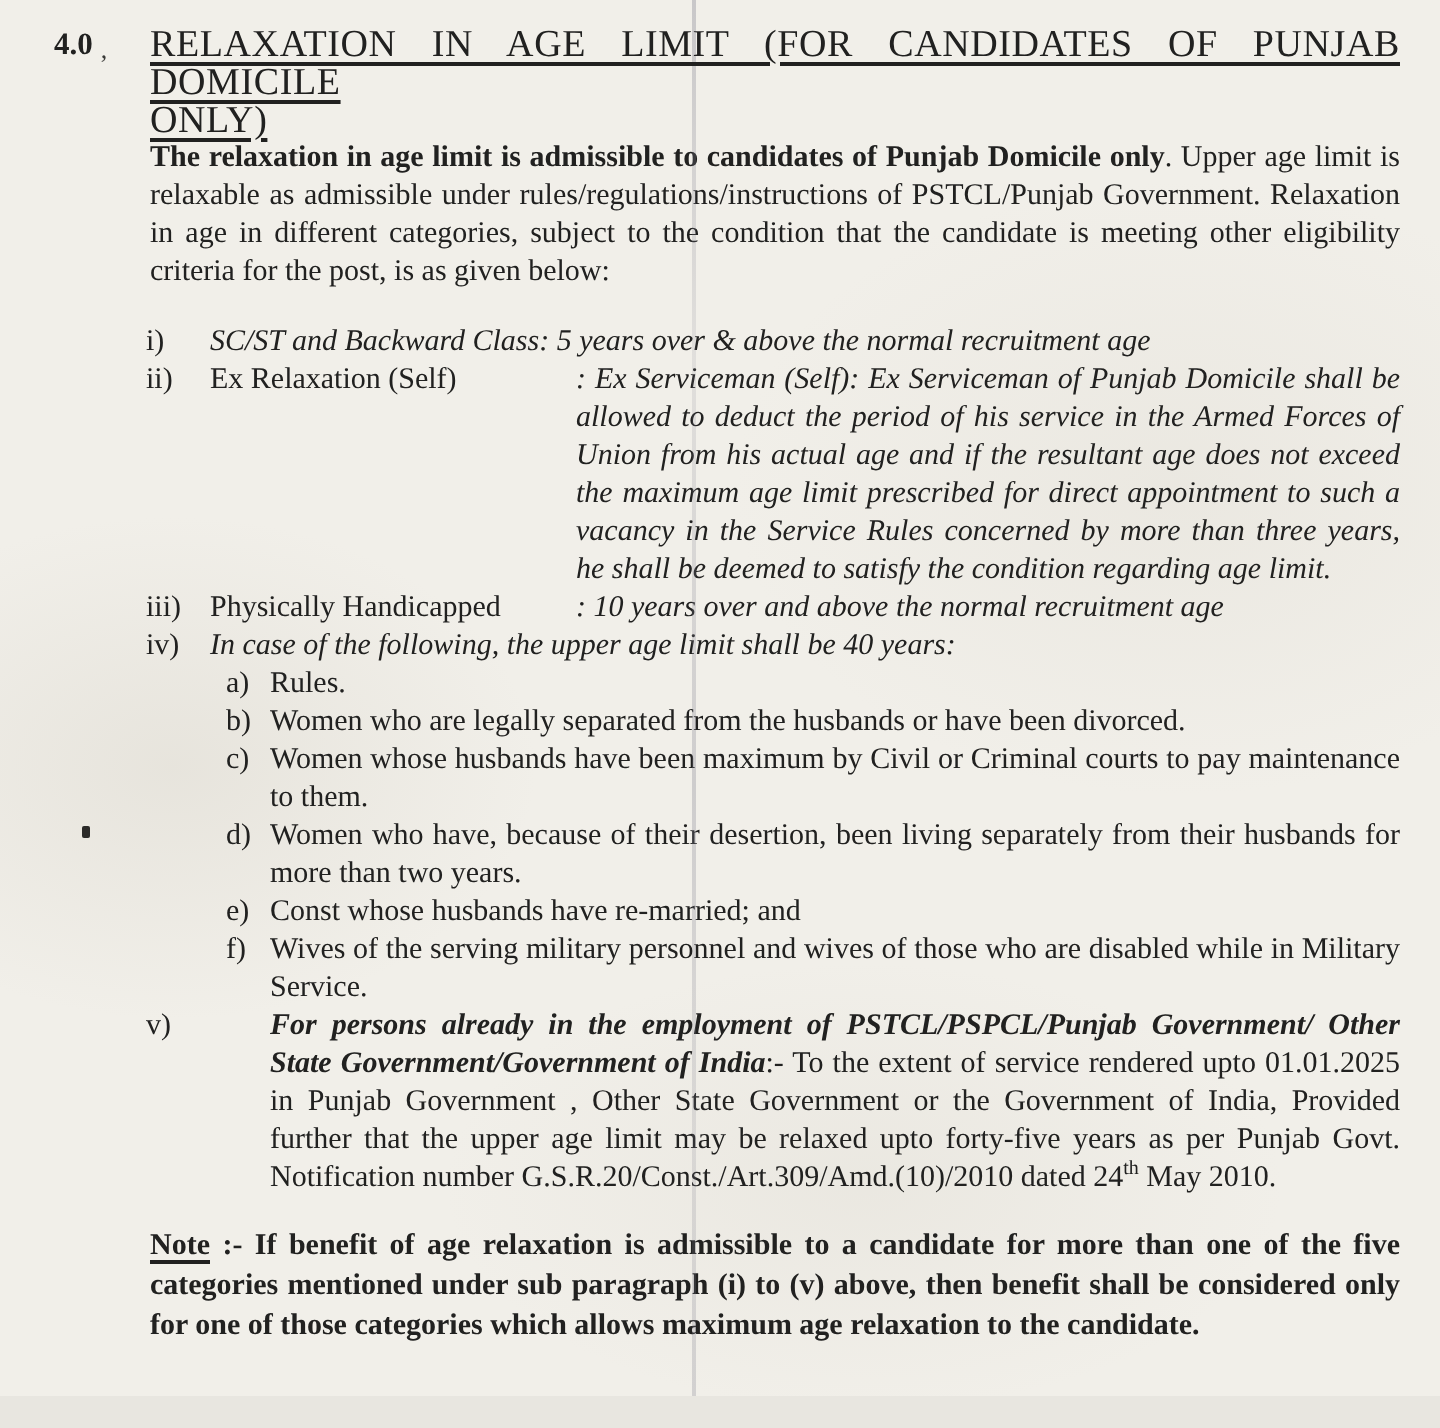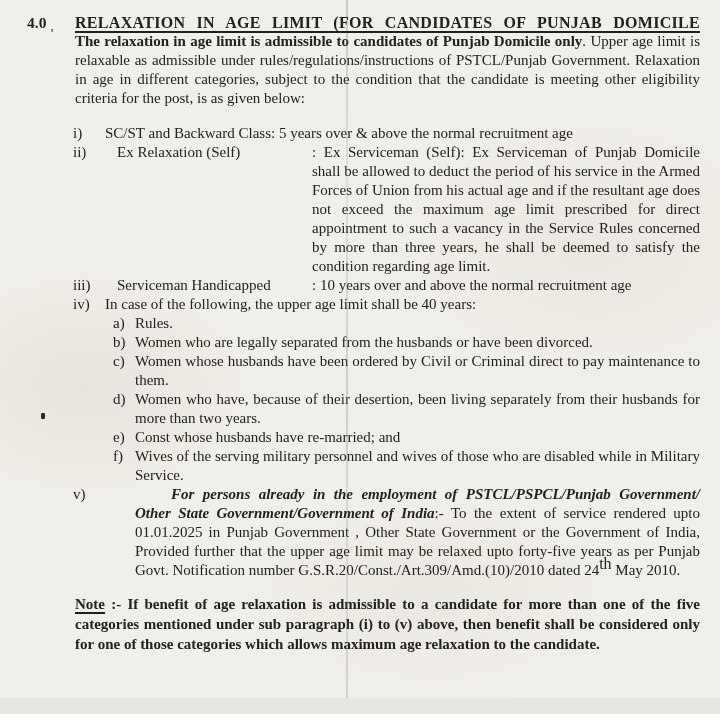--- a/index.html
+++ b/index.html
@@ -51,46 +51,46 @@
     white-space: nowrap;
   }
   .comma-mark {
     font-weight: normal;
     font-size: 13px;
     color: #3a3a38;
     padding-left: 4px;
     vertical-align: -2px;
   }
   .heading {
-    font-weight: bold;
-    font-size: 16px;
+    font-weight: normal;
+    font-size: 19px;
     letter-spacing: 0.3px;
   }
   .hl1, .hl2 {
     display: block;
     text-decoration: underline;
     text-decoration-thickness: 1.5px;
     text-underline-offset: 3px;
   }
   .hl1 { text-align: justify; text-align-last: justify; }
   .intro { margin: 0; text-align: justify; }
   .intro .lead { font-weight: bold; }
   .list { margin-left: -2px; margin-top: 16px; }
   .li { display: grid; grid-template-columns: 32px 1fr; }
-  .li.cols { grid-template-columns: 32px 183px 1fr; gap: 12px; }
+  .li.cols { grid-template-columns: 32px 183px 1fr; }
   .li .lbl { white-space: nowrap; }
-  .li .txt, .li .desc { text-align: justify; }
+  .li .txt, .li .desc { text-align: justify; font-style: italic; }
   .li .desc.single { text-align: left; }
   .sublist { margin-left: 40px; }
   .sli { display: grid; grid-template-columns: 22px 1fr; }
   .sli .stxt { text-align: justify; }
   .li.v-row { grid-template-columns: 62px 1fr; }
   .vtxt { text-align: justify; }
-  .bi { font-weight: bold; font-style: italic; margin-left: 36px; }
-  sup { font-size: 16px; line-height: 0; }
+  .bi { font-weight: bold; font-style: italic; }
+  sup { font-size: 10px; line-height: 0; }
   .note {
     margin: 14px 0 0 0;
     font-weight: bold;
     line-height: 20px;
     text-align: justify;
   }
   .note-label {
     text-decoration: underline;
     text-decoration-thickness: 1.5px;
     text-underline-offset: 3px;
@@ -104,61 +104,62 @@
 
   <div class="fold-line"></div>
   <div class="stray-dot"></div>
 
   <div class="head-row">
     <div class="sec-num">
       <span>4.0</span><span class="comma-mark">,</span>
     </div>
     <div class="heading">
       <span class="hl1">RELAXATION IN AGE LIMIT (FOR CANDIDATES OF PUNJAB DOMICILE</span>
+      <span class="hl2">ONLY)</span>
     </div>
   </div>
 
   <p class="intro"><span class="lead">The relaxation in age limit is admissible to candidates of Punjab Domicile only</span><span>. Upper age limit is relaxable as admissible under rules/regulations/instructions of PSTCL/Punjab Government. Relaxation in age in different categories, subject to the condition that the candidate is meeting other eligibility criteria for the post, is as given below:</span></p>
 
   <div class="list">
 
     <div class="li">
       <span class="lbl">i)</span>
       <span class="txt">SC/ST and Backward Class: 5 years over &amp; above the normal recruitment age</span>
     </div>
 
     <div class="li cols">
       <span class="lbl">ii)</span>
       <span class="term">Ex Relaxation (Self)</span>
       <span class="desc">: Ex Serviceman (Self): Ex Serviceman of Punjab Domicile shall be allowed to deduct the period of his service in the Armed Forces of Union from his actual age and if the resultant age does not exceed the maximum age limit prescribed for direct appointment to such a vacancy in the Service Rules concerned by more than three years, he shall be deemed to satisfy the condition regarding age limit.</span>
     </div>
 
     <div class="li cols">
       <span class="lbl">iii)</span>
-      <span class="term">Serviceman Handicapped</span>
+      <span class="term">Physically Handicapped</span>
       <span class="desc single">: 10 years over and above the normal recruitment age</span>
     </div>
 
     <div class="li">
       <span class="lbl">iv)</span>
       <span class="txt">In case of the following, the upper age limit shall be 40 years:</span>
     </div>
 
     <div class="sublist">
       <div class="sli">
         <span class="lbl">a)</span>
         <span class="stxt">Rules.</span>
       </div>
       <div class="sli">
         <span class="lbl">b)</span>
         <span class="stxt">Women who are legally separated from the husbands or have been divorced.</span>
       </div>
       <div class="sli">
         <span class="lbl">c)</span>
-        <span class="stxt">Women whose husbands have been ordered by Civil or Criminal direct to pay maintenance to them.</span>
+        <span class="stxt">Women whose husbands have been maximum by Civil or Criminal courts to pay maintenance to them.</span>
       </div>
       <div class="sli">
         <span class="lbl">d)</span>
         <span class="stxt">Women who have, because of their desertion, been living separately from their husbands for more than two years.</span>
       </div>
       <div class="sli">
         <span class="lbl">e)</span>
         <span class="stxt">Const whose husbands have re-married; and</span>
       </div>
       <div class="sli">

